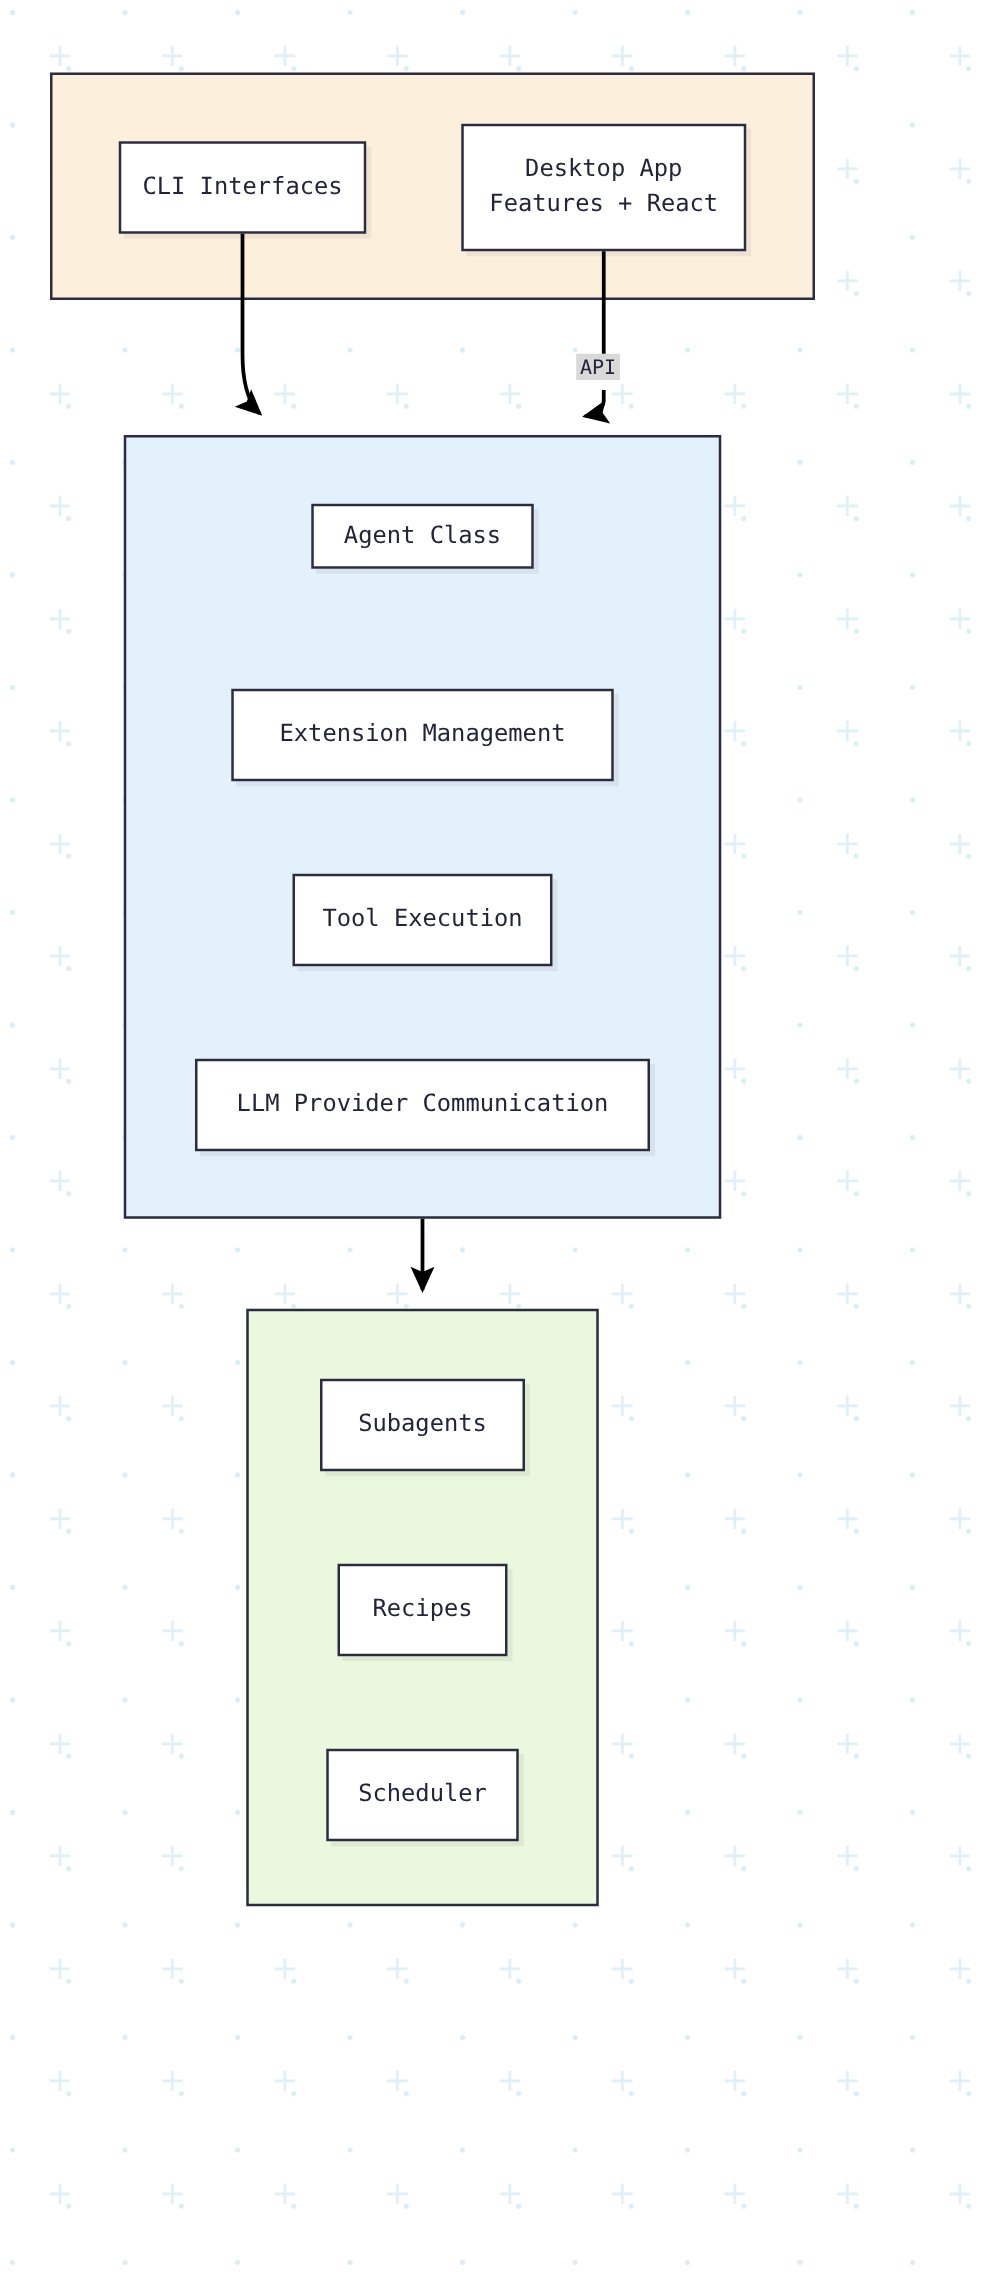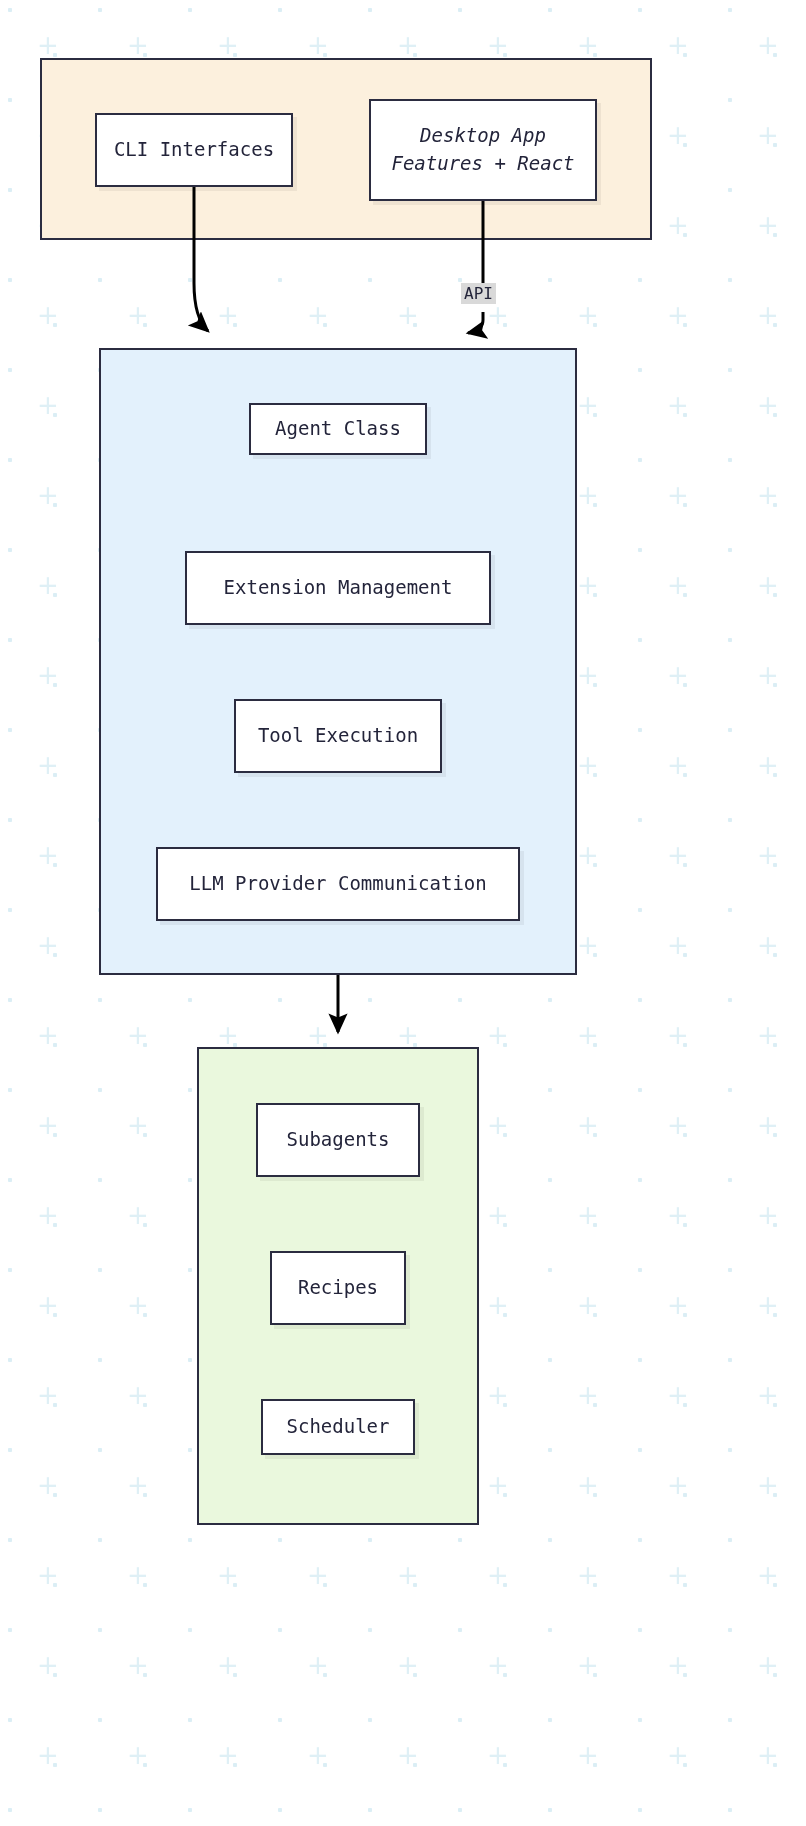--- a/index.html
+++ b/index.html
@@ -59,39 +59,39 @@
     align-items:center;
     justify-content:center;
     flex-direction:column;
     font-size:19px;
     color:#23243a;
     line-height:1.45;
     text-align:center;
     box-shadow:4px 4px 0 rgba(0,0,0,.055);
     z-index:4;
   }
-  .node .l2{display:block;font-style:italic;}
+  .node .l2{display:block;}
 
   #c-interfaces{left:40px;  top:58px;   width:612px; height:182px; background:#fcf0dd;}
   #c-core{      left:99px;  top:348px;  width:478px; height:627px; background:#e3f1fc;}
   #c-features{  left:197px; top:1047px; width:282px; height:478px; background:#eaf8dd;}
 
   #t-interfaces{top:66px;  left:40px;  width:612px;}
   #t-core{      top:357px; left:99px;  width:478px;}
   #t-features{  top:1056px;left:197px; width:282px;}
 
   #n-cli{      left:95px;  top:113px; width:198px; height:74px;}
   #n-desktop{  left:369px; top:99px;  width:228px; height:102px;}
   #n-agent{    left:249px; top:403px; width:178px; height:52px;}
   #n-ext{      left:185px; top:551px; width:306px; height:74px;}
   #n-tool{     left:234px; top:699px; width:208px; height:74px;}
   #n-llm{      left:156px; top:847px; width:364px; height:74px;}
   #n-sub{      left:256px; top:1103px;width:164px; height:74px;}
   #n-rec{      left:270px; top:1251px;width:136px; height:74px;}
-  #n-sched{    left:261px; top:1399px;width:154px; height:56px;}
+  #n-sched{    left:261px; top:1399px;width:154px; height:74px;}
 
   .edge-label{
     position:absolute;
     background:#d9d9d9;
     color:#23243a;
     font-size:16px;
     padding:1px 3px;
     z-index:5;
     white-space:nowrap;
   }

